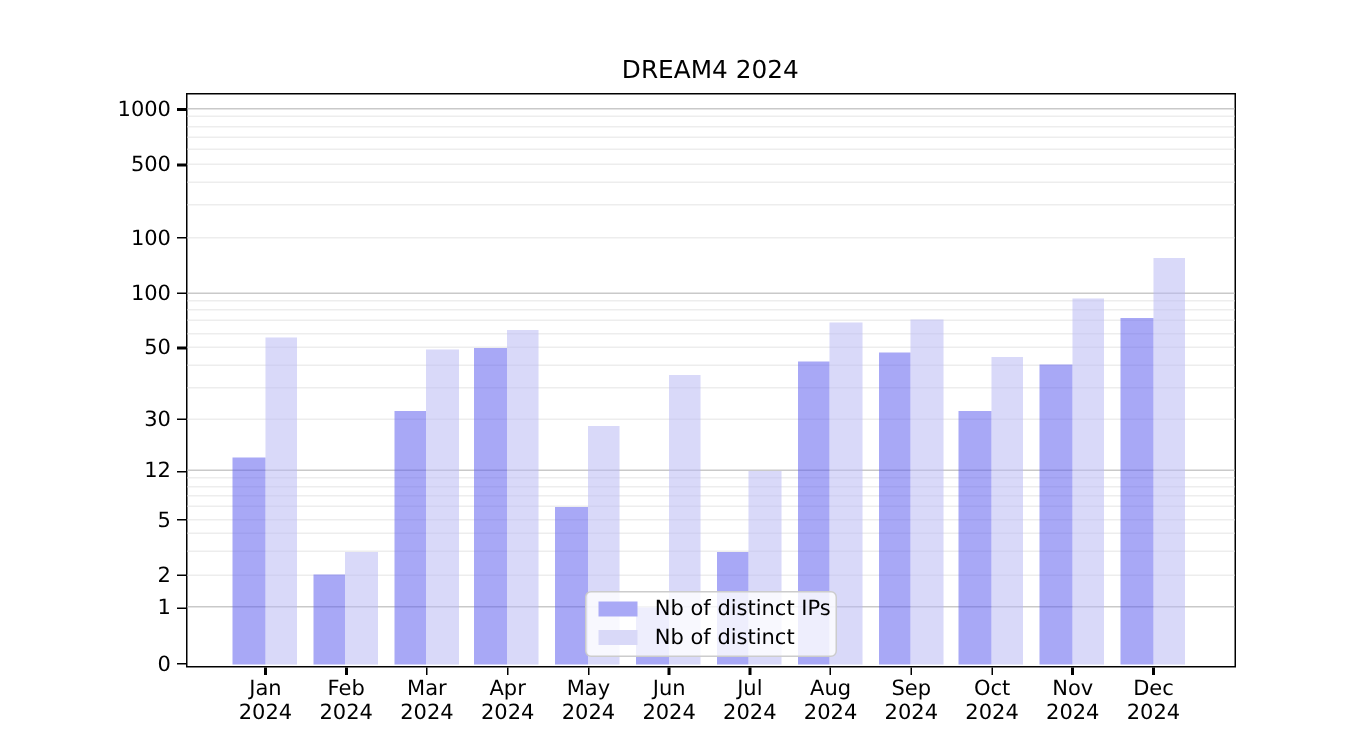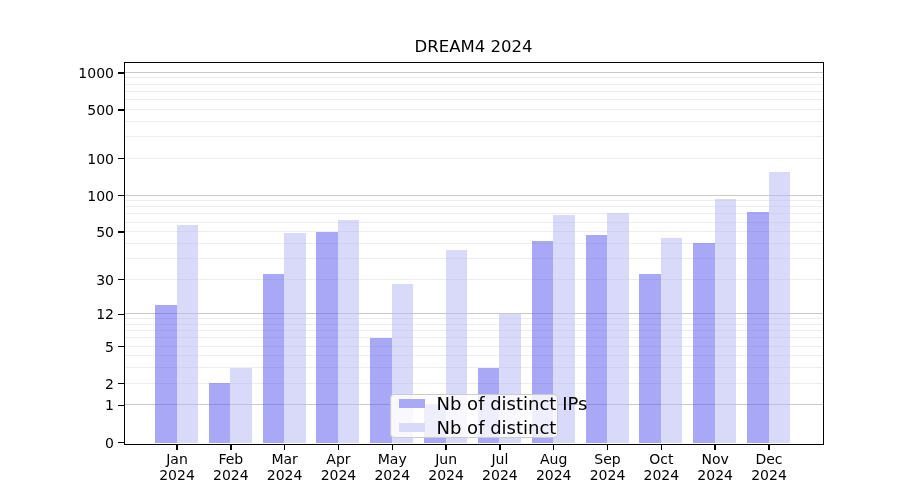--- a/index.html
+++ b/index.html
@@ -13,21 +13,21 @@
   .bar{position:absolute}
   .ytick{position:absolute;left:105.5px;width:6.5px;height:1.4px;background:#000}
   .yticklabel{position:absolute;left:30px;width:72px;text-align:right;font-size:14px;line-height:16px}
   .xtick{position:absolute;width:1.4px;height:5px;background:#000;top:444.5px}
   .xticklabel{position:absolute;width:64px;text-align:center;font-size:14px;line-height:15.5px;top:452px}
   .legend{position:absolute;left:265px;top:331px;width:168px;height:44px;background:rgba(255,255,255,0.8);
           border:1px solid #ccc;border-radius:4px;box-sizing:border-box;display:flex;flex-direction:column;
           justify-content:center;gap:3px;padding:3px 8px;z-index:2}
   .legend-row{display:flex;align-items:center}
   .legend-swatch{width:26px;height:9.5px;margin-right:12px;flex:0 0 auto}
-  .legend-label{font-size:18px;white-space:nowrap}
+  .legend-label{font-size:14px;white-space:nowrap}
 </style>
 </head>
 <body>
 
 <div class="figure">
   <div class="chart-title">DREAM4 2024</div>
 
   <div class="plot" id="plot">
     <div class="legend">
       <div class="legend-row">

